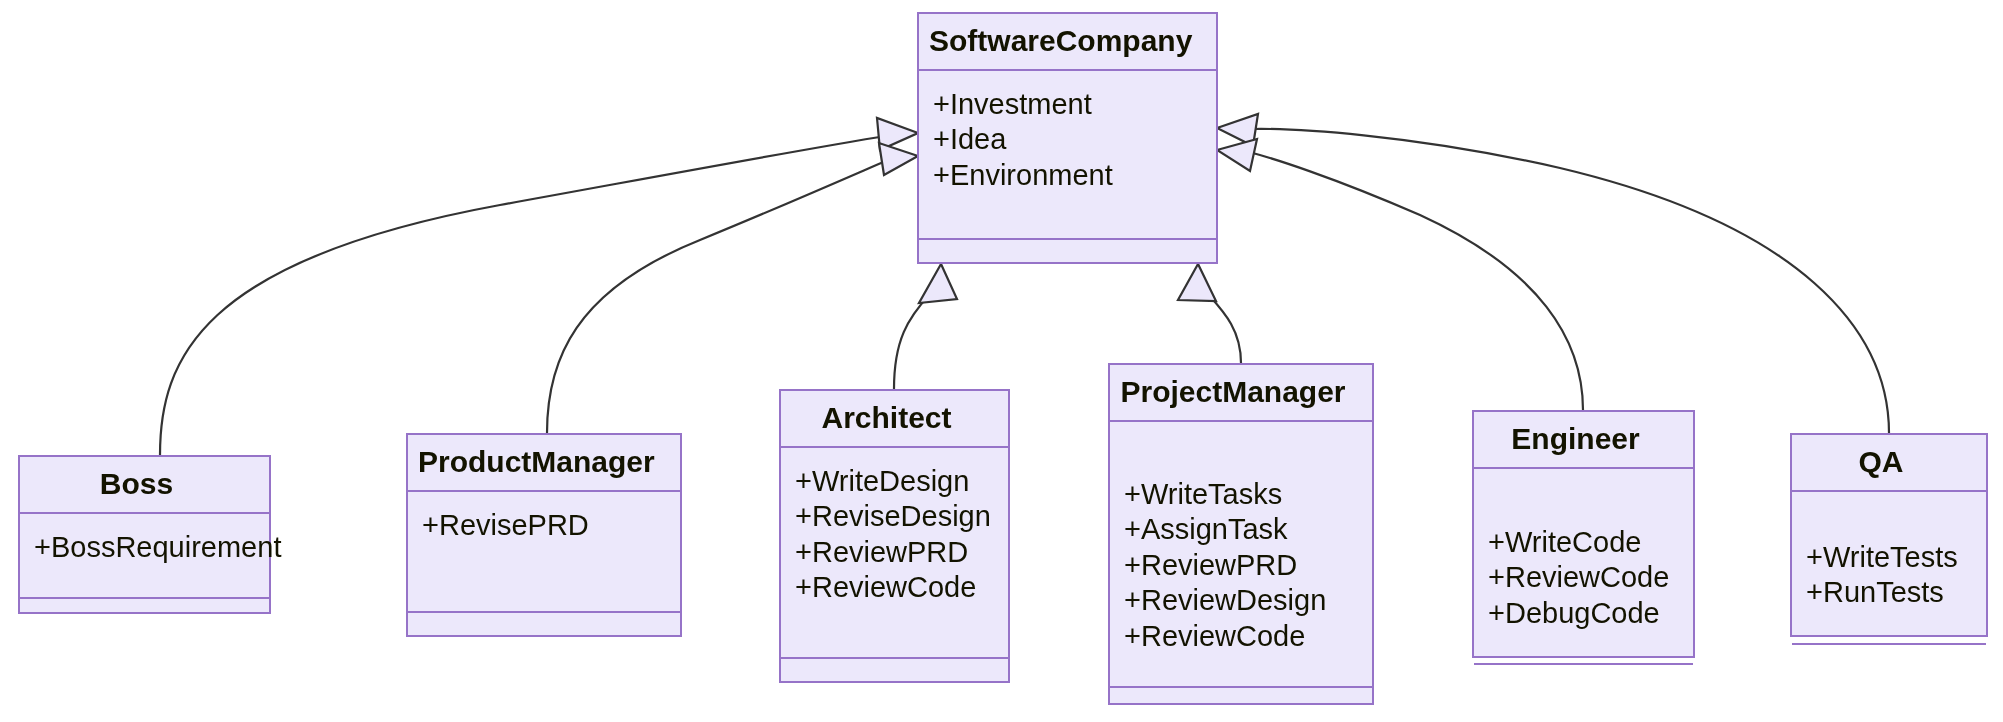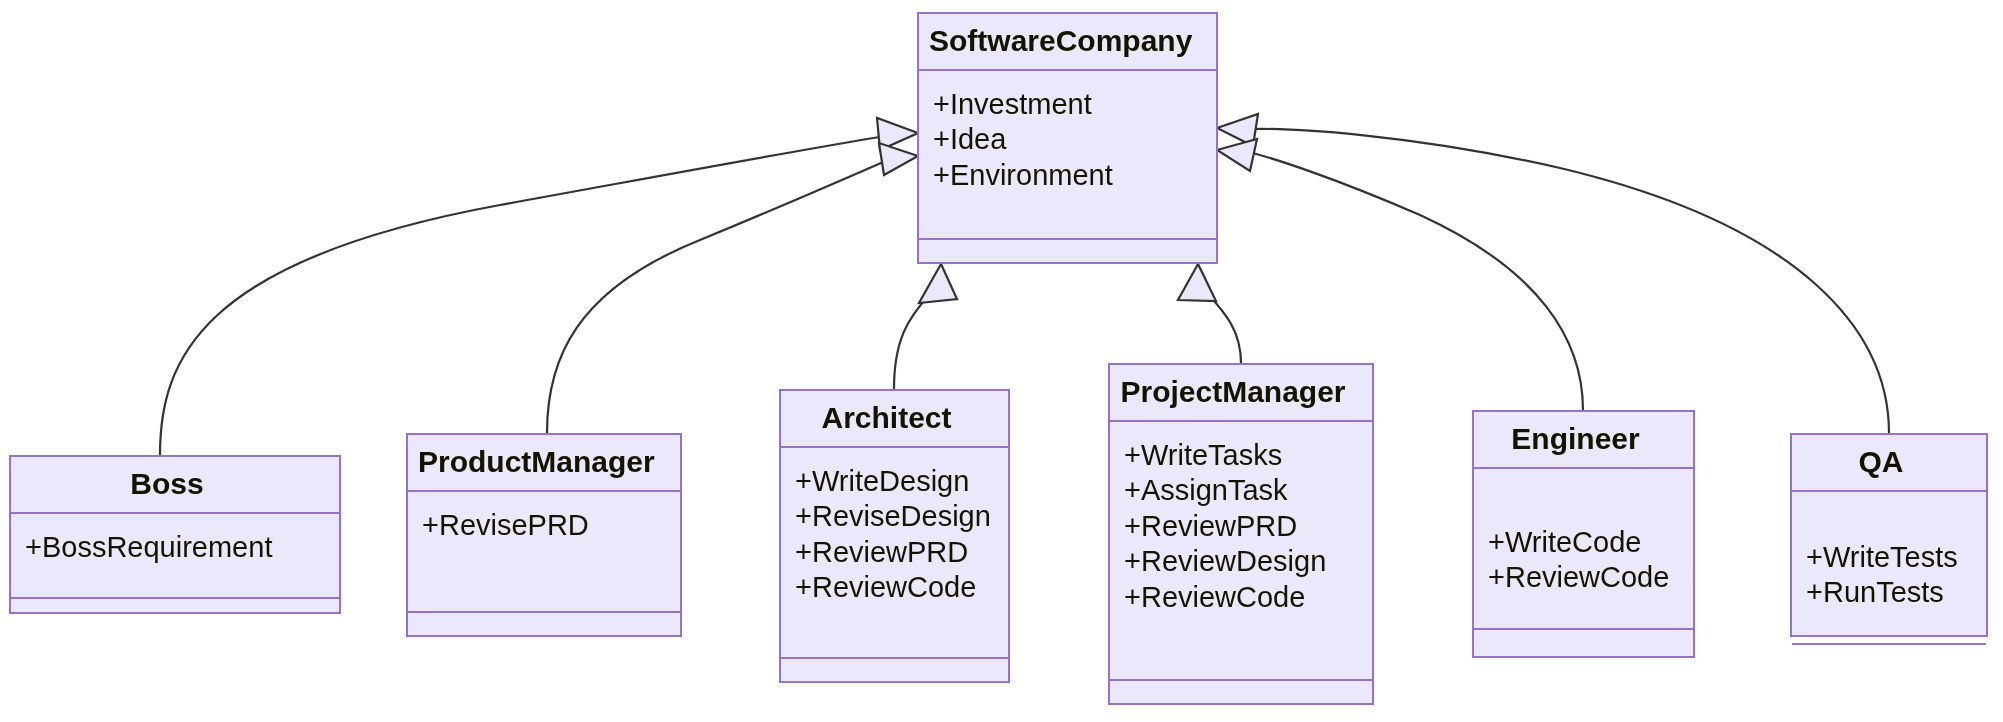--- a/index.html
+++ b/index.html
@@ -101,21 +101,21 @@
   <div class="uml-class" style="left:917px; top:12px; width:301px; height:252px;">
     <div class="class-title">SoftwareCompany</div>
     <div class="class-attrs">
       <div class="attr-row">+Investment</div>
       <div class="attr-row">+Idea</div>
       <div class="attr-row">+Environment</div>
     </div>
     <div class="class-methods"></div>
   </div>
 
-  <div class="uml-class" style="left:9px; top:455px; width:332px; height:159px;justify-content:space-between;">
+  <div class="uml-class" style="left:18px; top:455px; width:253px; height:159px;justify-content:space-between;">
     <div class="class-title">Boss</div>
     <div class="class-attrs">
       <div class="attr-row">+BossRequirement</div>
     </div>
     <div class="class-methods"></div>
   </div>
 
   <div class="uml-class" style="left:406px; top:433px; width:276px; height:204px;">
     <div class="class-title">ProductManager</div>
     <div class="class-attrs">
@@ -128,37 +128,38 @@
     <div class="class-title">Architect</div>
     <div class="class-attrs">
       <div class="attr-row">+WriteDesign</div>
       <div class="attr-row">+ReviseDesign</div>
       <div class="attr-row">+ReviewPRD</div>
       <div class="attr-row">+ReviewCode</div>
     </div>
     <div class="class-methods"></div>
   </div>
 
-  <div class="uml-class" style="left:1108px; top:363px; width:266px; height:342px;">
+  <div class="uml-class" style="left:1108px; top:363px; width:266px; height:342px;gap:39px;">
     <div class="class-title">ProjectManager</div>
     <div class="class-attrs">
       <div class="attr-row">+WriteTasks</div>
       <div class="attr-row">+AssignTask</div>
       <div class="attr-row">+ReviewPRD</div>
       <div class="attr-row">+ReviewDesign</div>
       <div class="attr-row">+ReviewCode</div>
     </div>
     <div class="class-methods"></div>
   </div>
 
   <div class="uml-class" style="left:1472px; top:410px; width:223px; height:248px;gap:40px;">
     <div class="class-title">Engineer</div>
     <div class="class-attrs">
       <div class="attr-row">+WriteCode</div>
       <div class="attr-row">+ReviewCode</div>
+      <div class="attr-row">+DebugCode</div>
     </div>
     <div class="class-methods"></div>
   </div>
 
   <div class="uml-class" style="left:1790px; top:433px; width:198px; height:204px;gap:32px;">
     <div class="class-title">QA</div>
     <div class="class-attrs">
       <div class="attr-row">+WriteTests</div>
       <div class="attr-row">+RunTests</div>
     </div>

